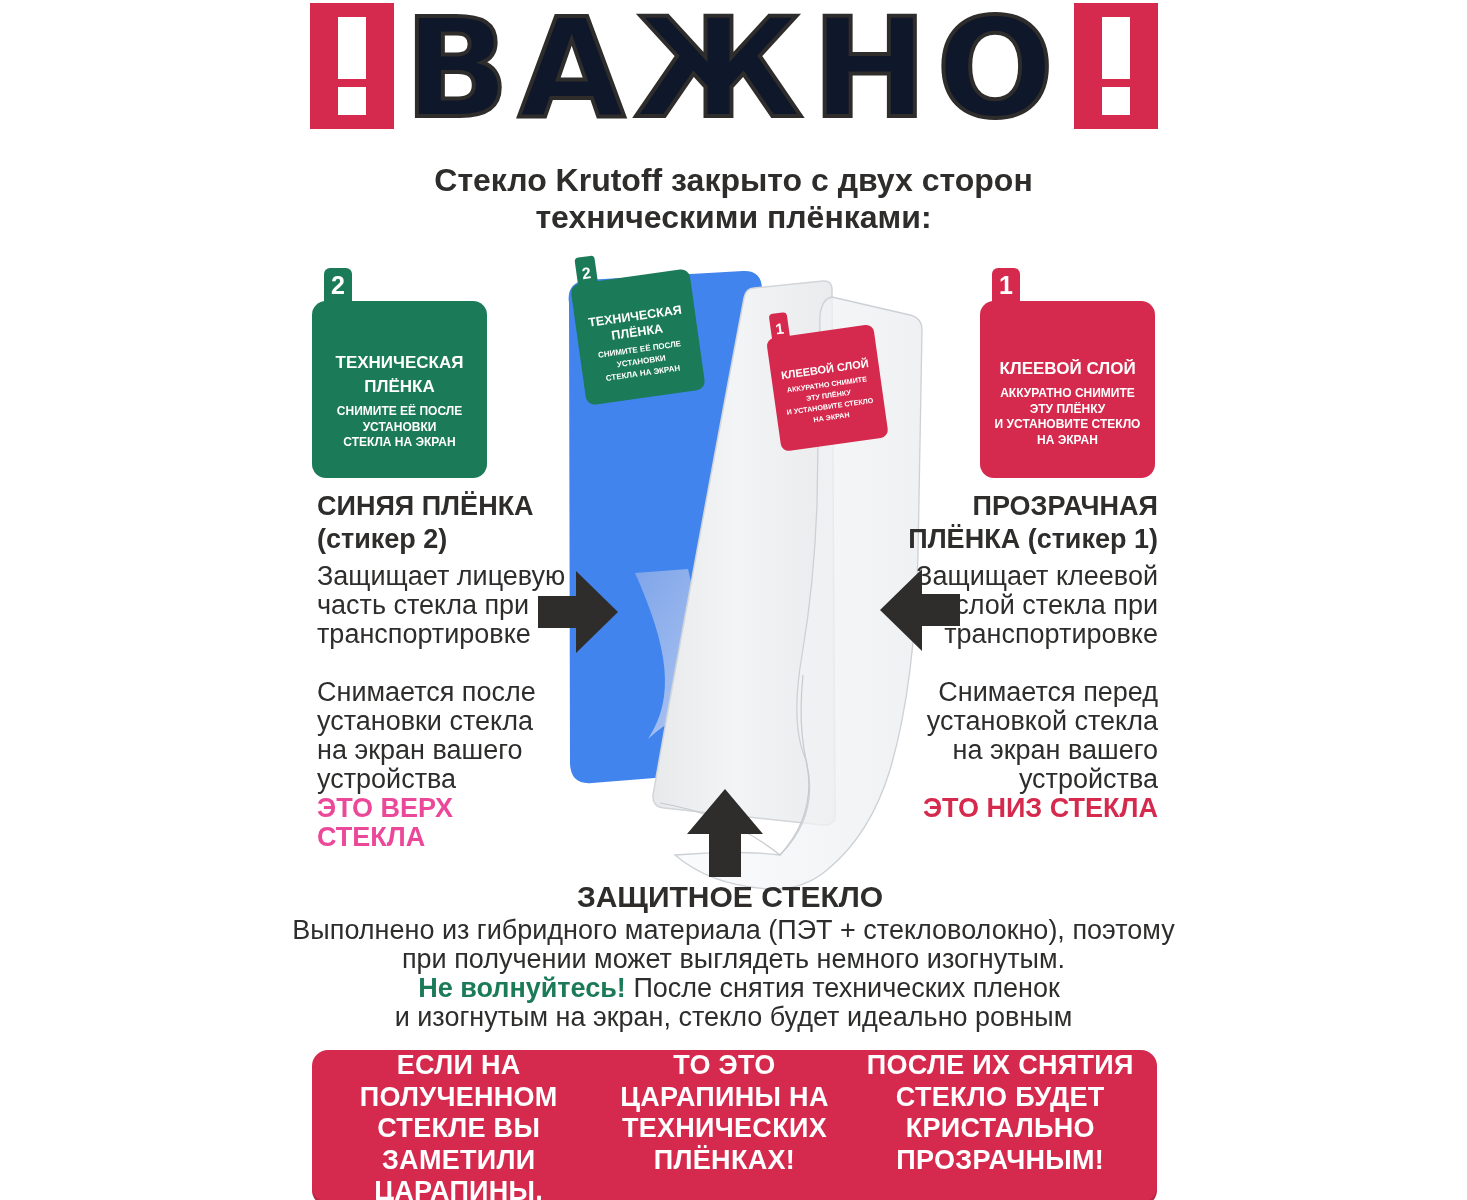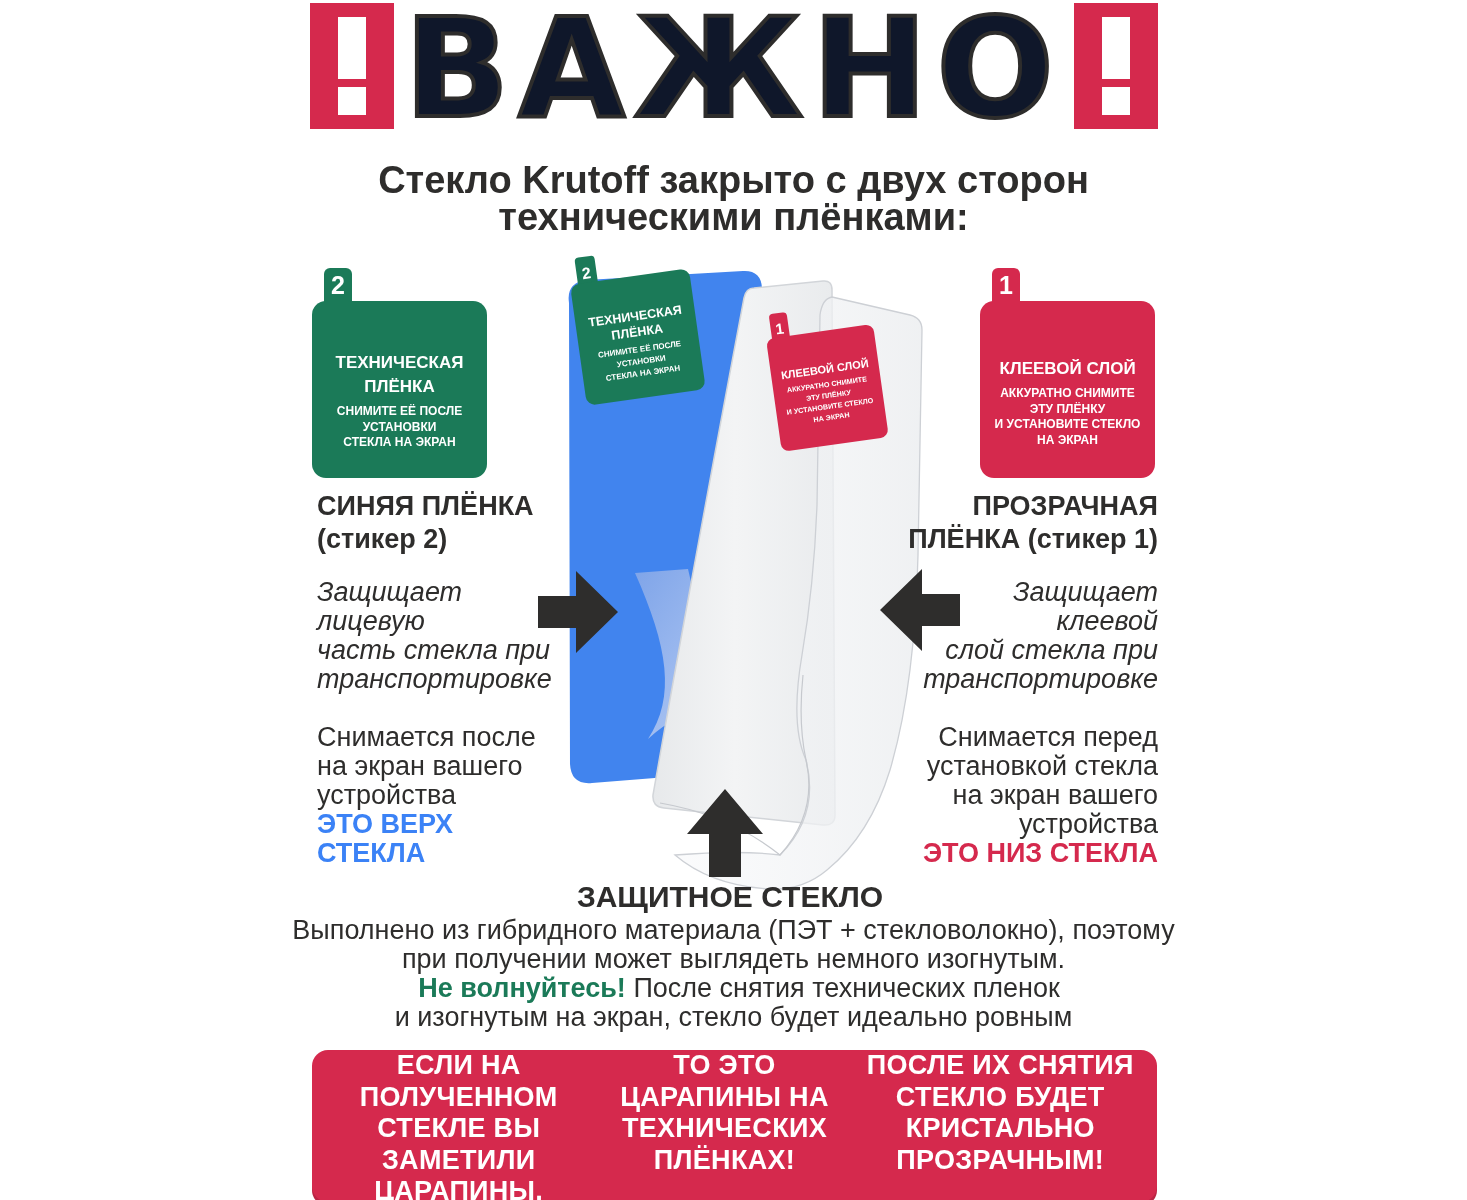--- a/index.html
+++ b/index.html
@@ -14,21 +14,21 @@
   .excl .bar{position:absolute;left:28px;top:14px;width:28px;height:62px;background:#fff;}
   .excl .dot{position:absolute;left:28px;bottom:14px;width:28px;height:28px;background:#fff;}
   .bigtitle{
     position:absolute;left:0;right:0;top:0;text-align:center;
     font-family:"DejaVu Sans","Liberation Sans",sans-serif;
     font-size:138px;line-height:1;font-weight:bold;letter-spacing:9px;
     color:#0f172a;-webkit-text-stroke:4px #2e2d2c;
   }
   .subtitle{
     position:absolute;left:0;right:0;top:162px;text-align:center;
-    font-size:38px;line-height:37px;font-weight:bold;color:#2e2d2c;
+    font-size:32px;line-height:37px;font-weight:bold;color:#2e2d2c;
   }
   
   .sticker-big{position:absolute;top:301px;width:175px;height:177px;border-radius:14px;color:#fff;text-align:center;}
   .sticker-green{left:312px;background:#1b7a58;}
   .sticker-red{left:980px;background:#d5294d;}
   .sticker-big .tab{
     position:absolute;top:-33px;left:12px;width:28px;height:40px;
     border-radius:6px 6px 0 0;background:inherit;
     font-size:25px;font-weight:bold;line-height:34px;text-align:center;color:#fff;
   }
@@ -40,24 +40,24 @@
   
   .arrow{position:absolute;}
   .arrow-right{left:538px;top:571px;}
   .arrow-left{left:880px;top:569px;}
   .arrow-up{left:687px;top:789px;}
   
   .sideblk{position:absolute;top:490px;width:250px;font-size:27px;line-height:29px;color:#2e2d2c;}
   .sideblk-left{left:317px;text-align:left;}
   .sideblk-right{right:309px;text-align:right;}
   .sideblk .btitle{font-weight:bold;line-height:33px;}
-  .sideblk .para1{margin-top:22px;font-style:italic;}
+  .sideblk .para1{margin-top:6px;}
   .sideblk .para2{margin-top:29px;}
   .hl{font-weight:bold;}
-  .hl-green{color:#3b82f6;}
+  .hl-green{color:#ec4899;}
   .hl-red{color:#d5294d;}
   
   .glass-title{position:absolute;left:0;right:16px;top:880px;text-align:center;font-size:30px;font-weight:bold;padding-left:9px;}
   .glass-par{position:absolute;left:0;right:0;top:916px;text-align:center;font-size:27px;line-height:29px;}
   .glass-par .em{font-weight:bold;color:#1b7a58;margin-left:11px;}
   
   .banner{
     position:absolute;left:312px;top:1050px;width:845px;height:156px;border-radius:16px;
     background:#d5294d;color:#fff;display:flex;justify-content:center;
     text-align:center;font-size:27px;font-weight:bold;line-height:31.5px;letter-spacing:.3px;
@@ -172,20 +172,21 @@
       <div>СИНЯЯ ПЛЁНКА</div>
       <div>(стикер 2)</div>
     </div>
     <div class="para1">
       <div>Защищает лицевую</div>
       <div>часть стекла при</div>
       <div>транспортировке</div>
     </div>
     <div class="para2">
       <div>Снимается после</div>
+      <div>установки стекла</div>
       <div>на экран вашего</div>
       <div>устройства</div>
       <div class="hl hl-green">ЭТО ВЕРХ СТЕКЛА</div>
     </div>
   </div>
 
   <div class="sideblk sideblk-right">
     <div class="btitle">
       <div>ПРОЗРАЧНАЯ</div>
       <div>ПЛЁНКА (стикер 1)</div>

